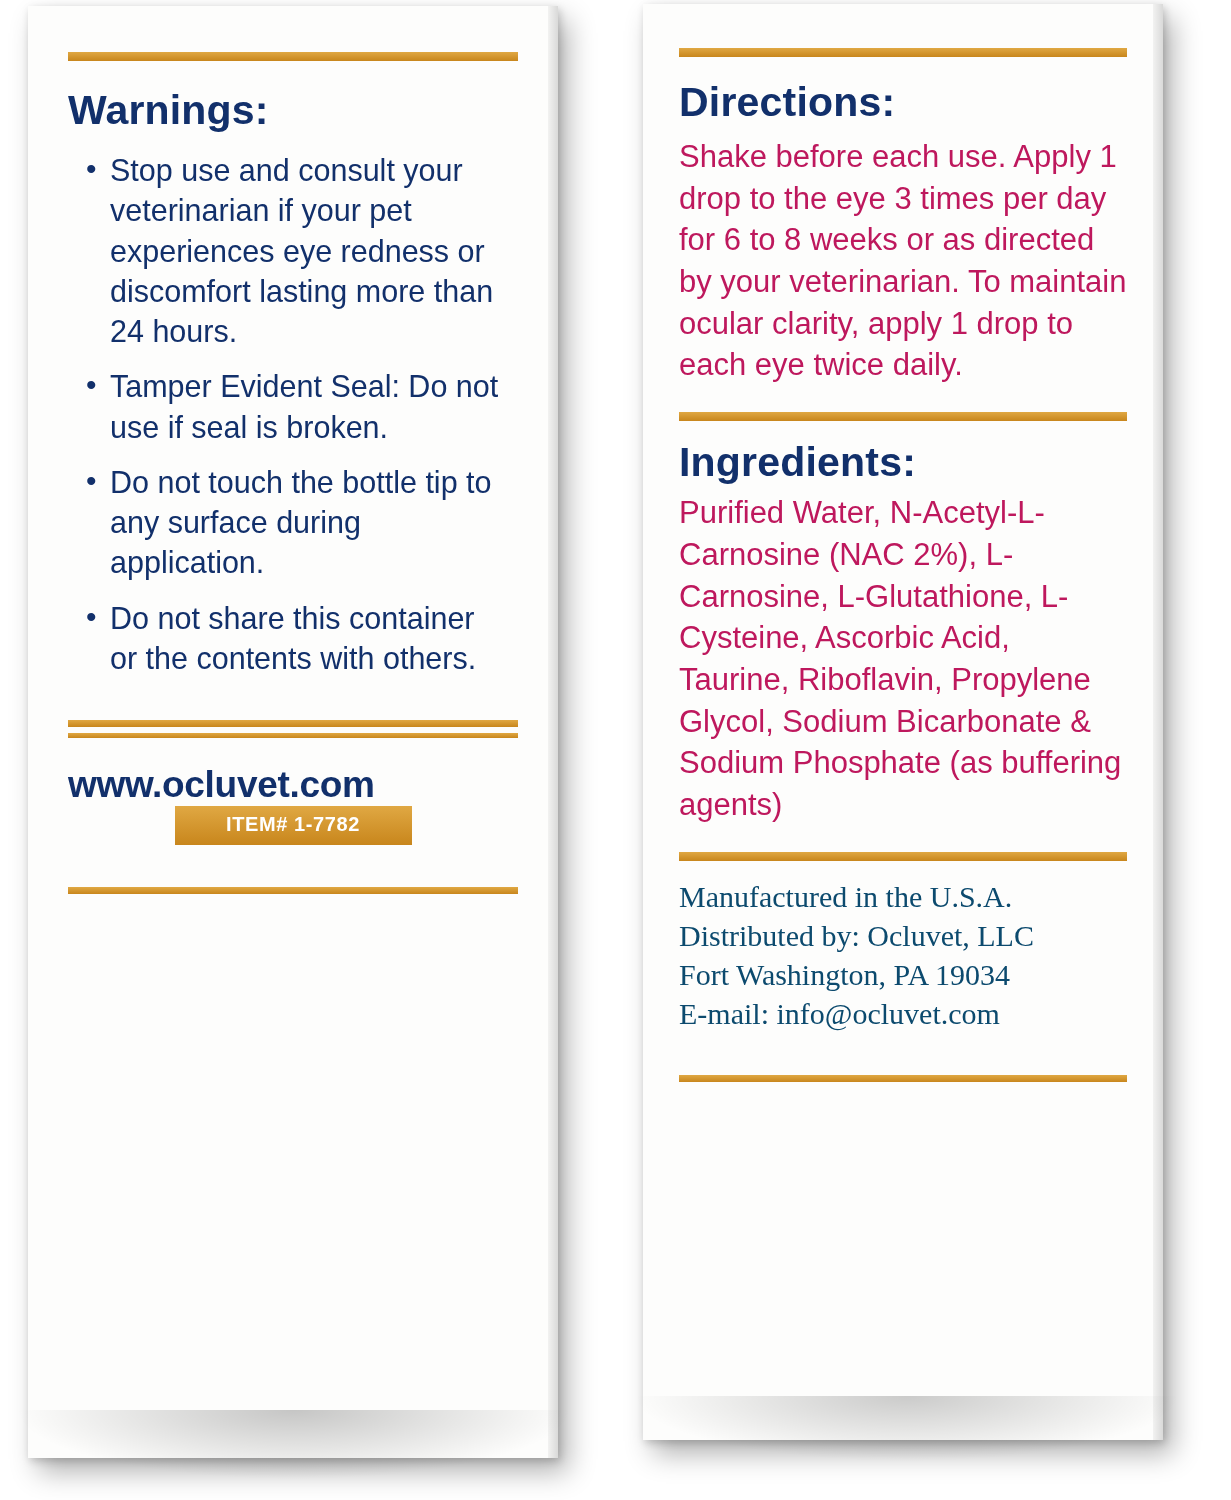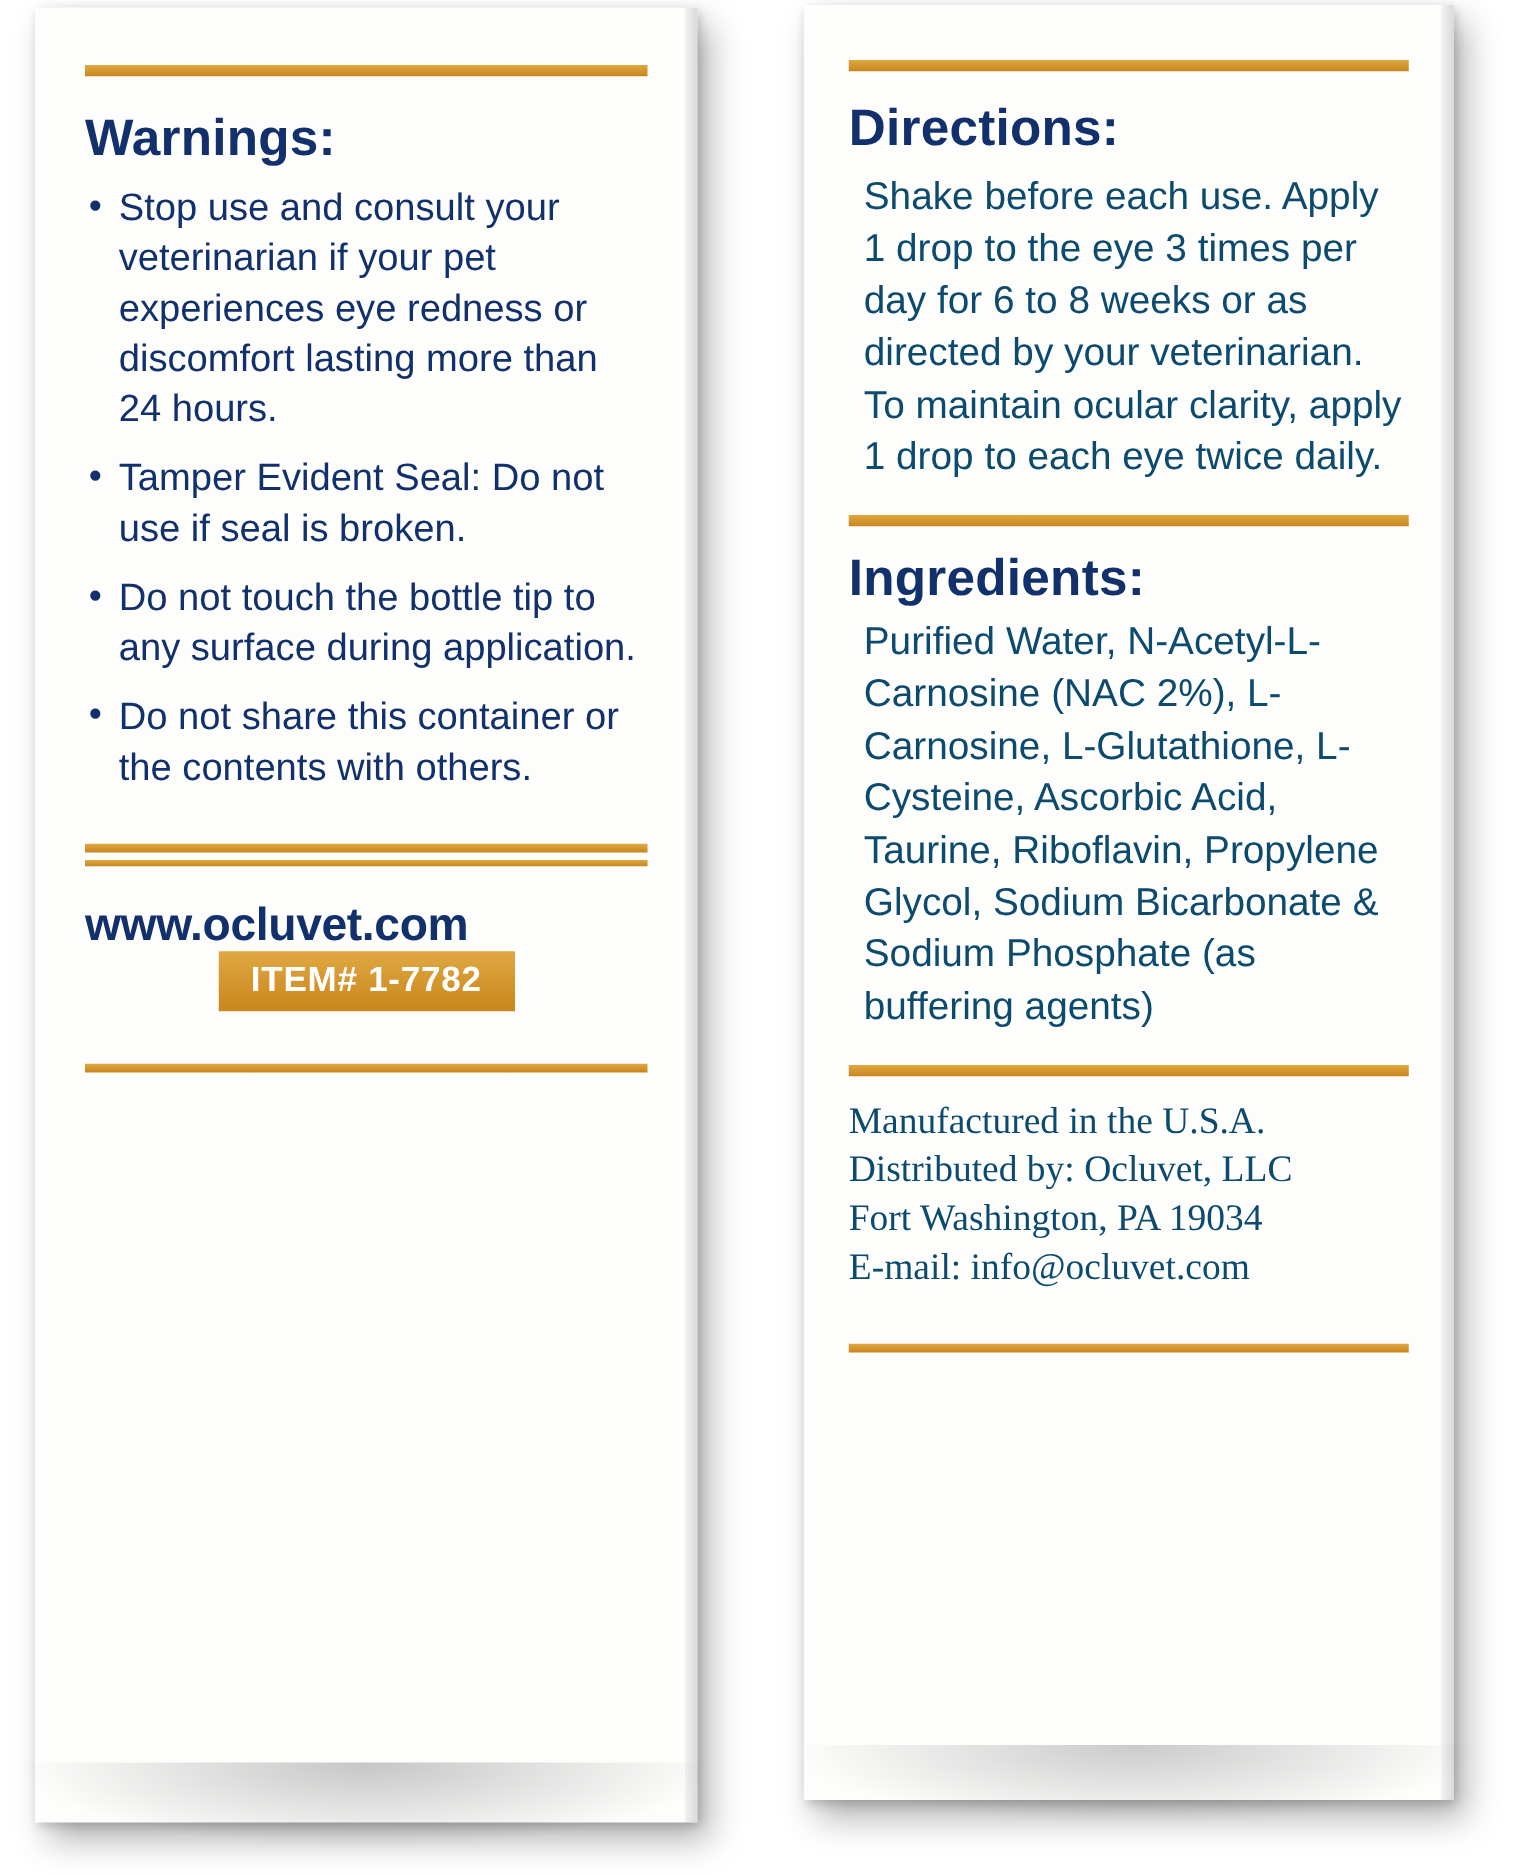--- a/index.html
+++ b/index.html
@@ -96,62 +96,62 @@
     margin: 18px 0 6px 0;
   }
   .body-right {
     color: #12306b;
     font-size: 31px;
     line-height: 1.345;
   }
 
   ul.bullets {
     list-style: none;
-    margin: 1px;
+    margin: 16px;
     padding: 0;
   }
   ul.bullets li {
     position: relative;
     padding-left: 26px;
     margin-bottom: 15px;
     color: #12306b;
     font-size: 30.5px;
     line-height: 1.32;
   }
   ul.bullets li::before {
     content: "\2022";
     position: absolute;
     left: 2px;
     top: -1px;
     font-size: 30px;
     color: #12306b;
   }
 
   .para {
-    margin: 0 0 0 12px;
-    color: #0c4a6e;
+    margin: 0 0 0 0;
+    color: #be185d;
   }
 
   .website {
     color: #12306b;
     font-weight: bold;
     font-size: 37px;
     text-align: left;
     margin: 26px 0 0 0;
     letter-spacing: -0.3px;
   }
 
   .item-badge {
     display: block;
     margin: 0 auto 0 auto;
     width: 237px;
     background: linear-gradient(to bottom,#e0a843,#c8861c);
     color: #ffffff;
     font-weight: bold;
-    font-size: 28px;
+    font-size: 20px;
     letter-spacing: 0.6px;
     text-align: center;
     padding: 7px 0 9px 0;
     box-sizing: border-box;
   }
 
   .footer-block {
     color: #0c4a6e;
     font-size: 30px;
     line-height: 1.3;

